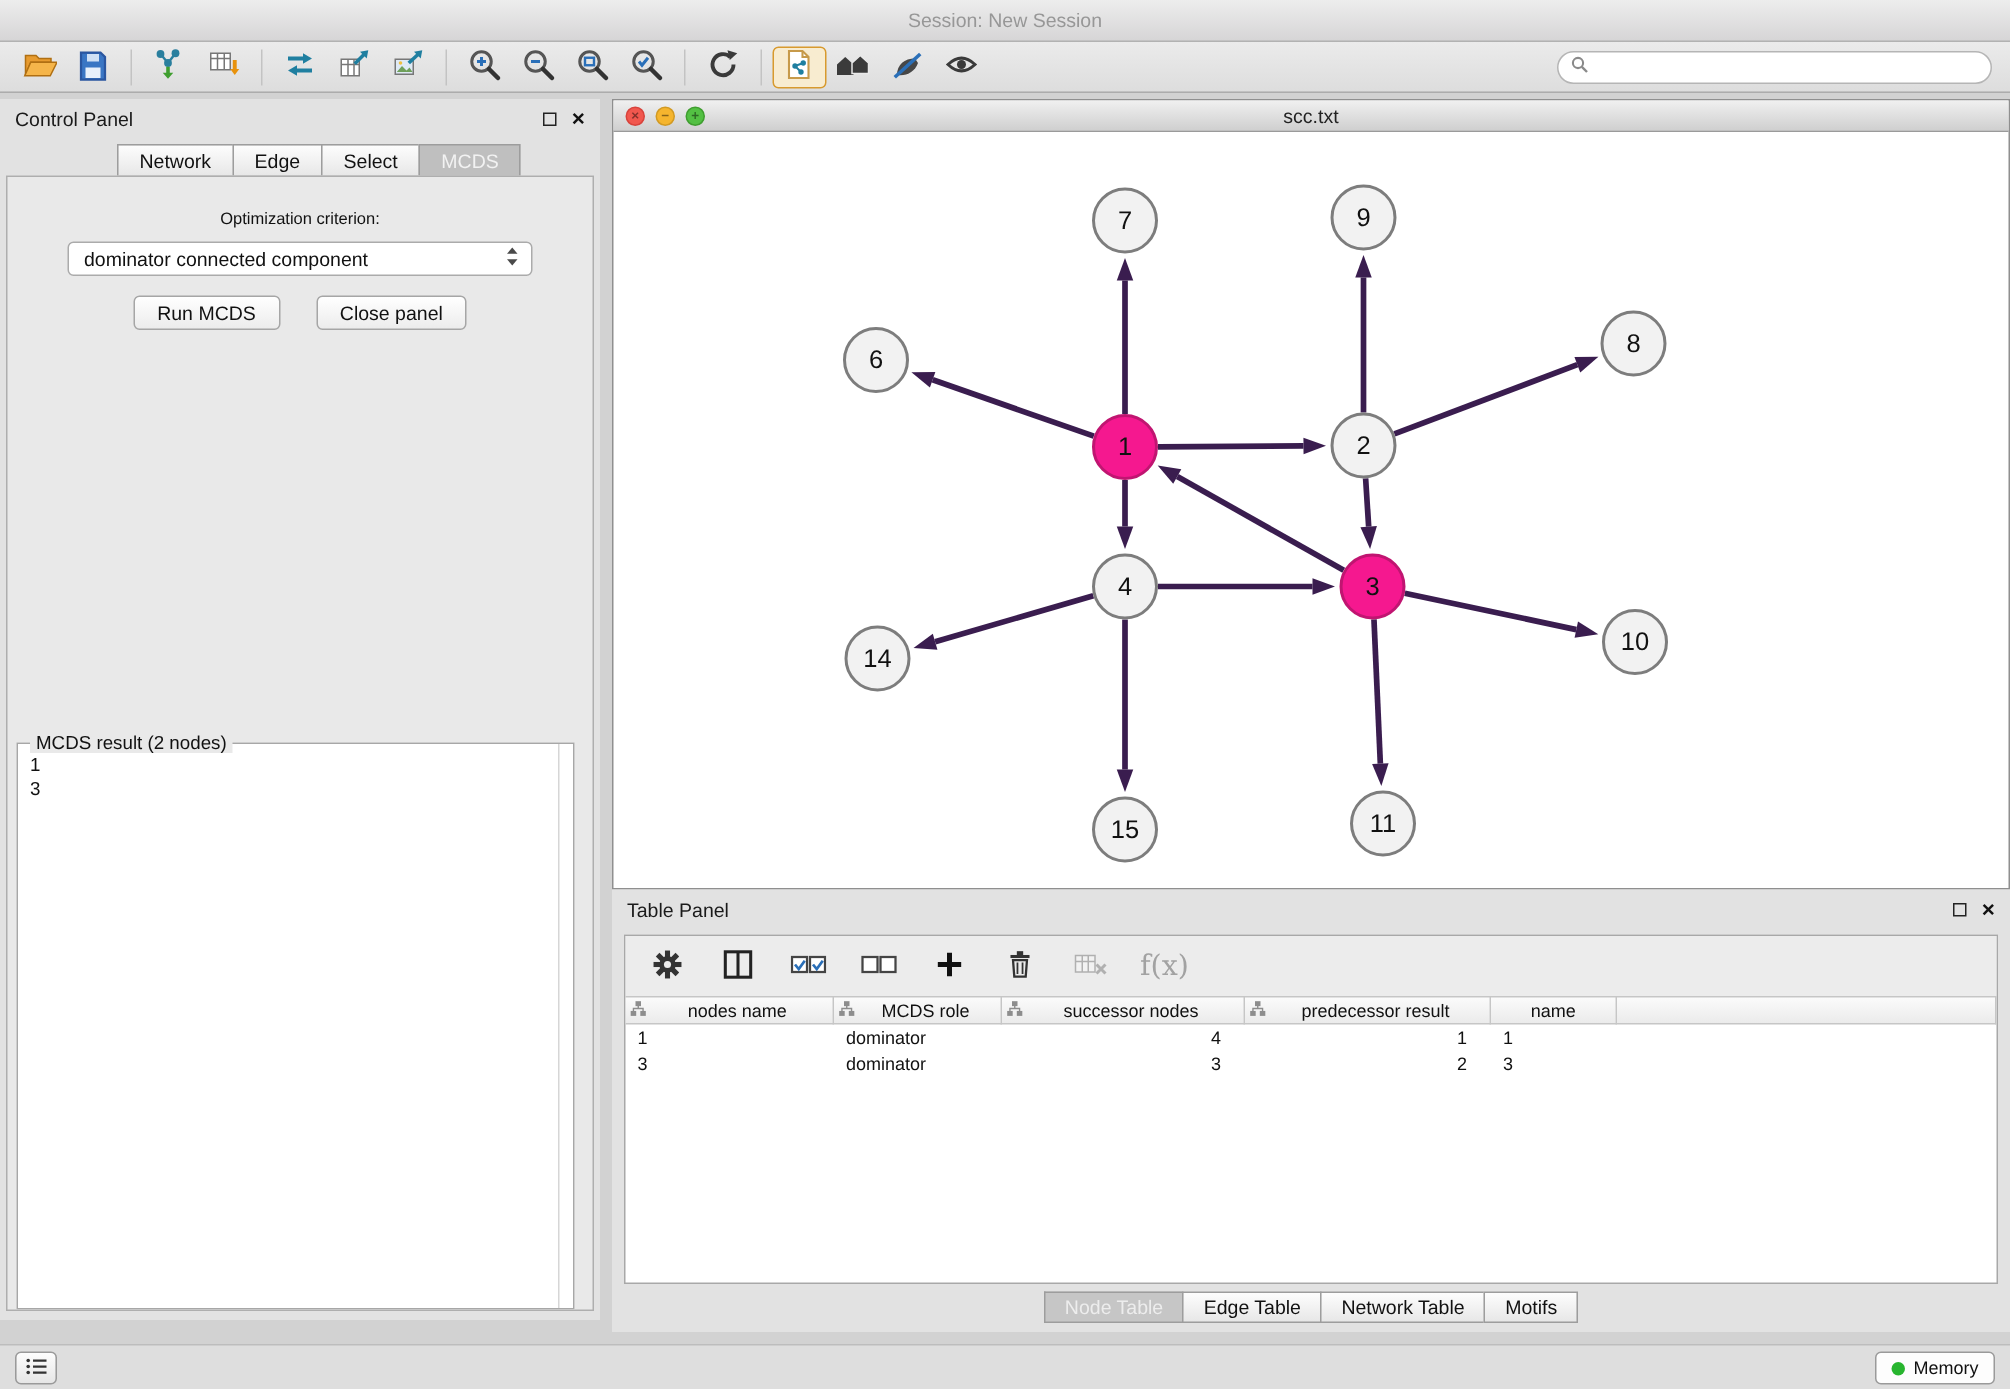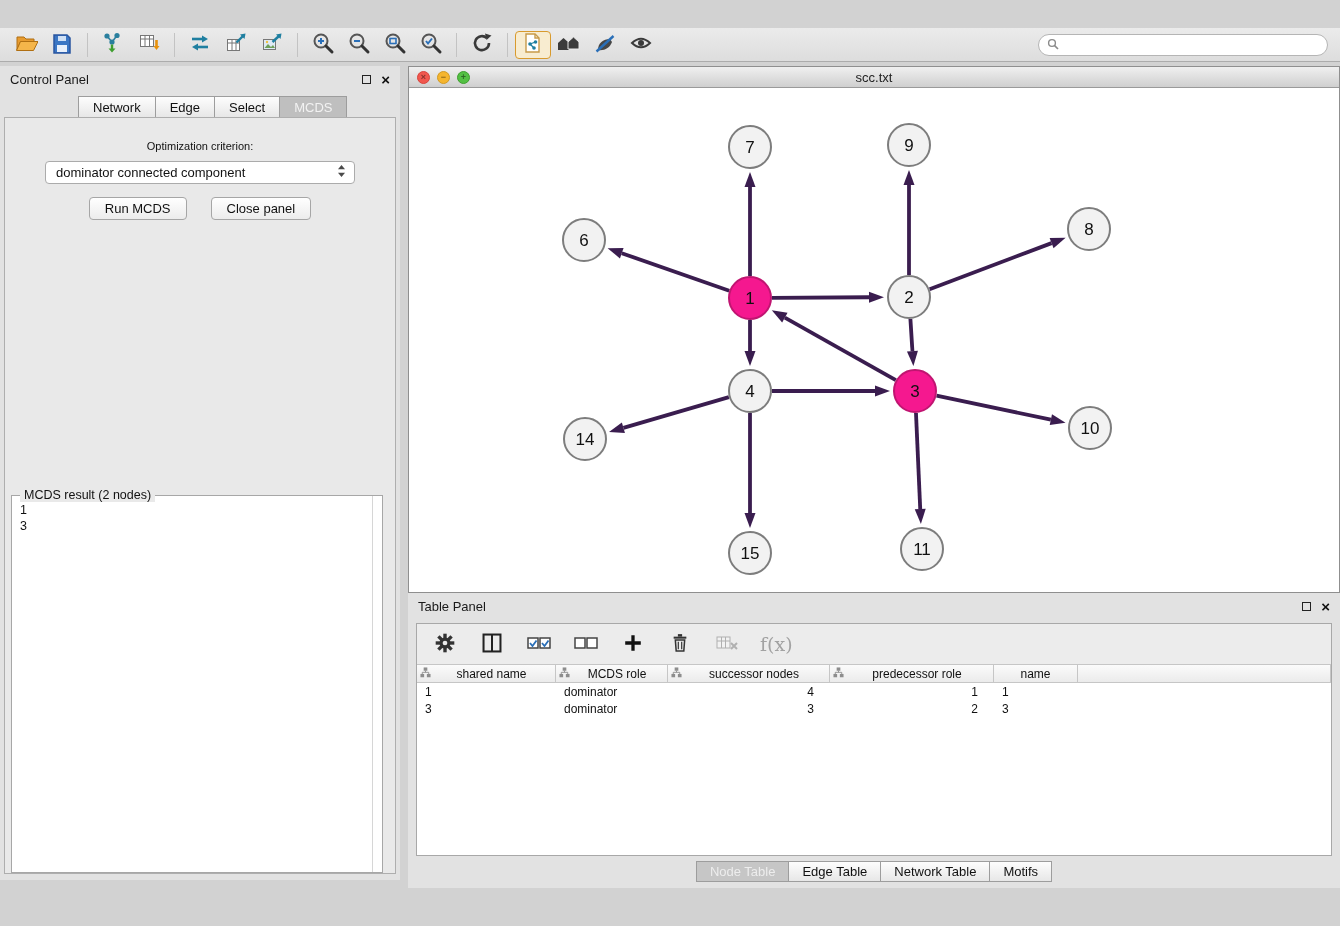--- a/index.html
+++ b/index.html
@@ -135,20 +135,23 @@
     border:1px solid #9a9a9a; border-radius:4px; background:#fdfdfd;
     display:flex; align-items:center; gap:6px; font-size:12px; color:#111;
   }
   .mem-dot { width:9px; height:9px; border-radius:50%; background:#28b52f; }
 </style>
 </head>
 <body>
 
 <div id="window">
 
+  <div class="titlebar">
+    <span>Session: New Session</span>
+  </div>
 
   <div class="toolbar">
     <button class="tool-btn">
       <span><svg width="24" height="24" viewBox="0 0 24 24">
             <path d="M3 19 V6 h7 l2 2 h8 v2.5 H6.5 z" fill="#e79b2f" stroke="#b06f12"></path>
             <path d="M2.5 19.5 l4-9 h17.5 l-4.5 9 z" fill="#f5b54a" stroke="#b06f12"></path>
           </svg></span>
     </button>
     <button class="tool-btn">
       <span><svg width="24" height="24" viewBox="0 0 24 24">
@@ -476,21 +479,21 @@
         <span class="fx-label">f(x)</span>
       </div>
       <div class="grid-header">
         <div class="gh-cell c0">
           <span><svg width="11" height="11" viewBox="0 0 12 12">
                 <rect x="4" y="0.5" width="4" height="3.6" fill="#8d8d8d"></rect>
                 <rect x="0.5" y="7.6" width="4" height="3.6" fill="#8d8d8d"></rect>
                 <rect x="7.5" y="7.6" width="4" height="3.6" fill="#8d8d8d"></rect>
                 <path d="M6 4 v1.8 M2.5 7.6 v-1.8 h7 v1.8" stroke="#8d8d8d" fill="none"></path>
               </svg></span>
-          <span class="gh-text">shared name</span>
+          <span class="gh-text">nodes name</span>
         </div>
         <div class="gh-cell c1">
           <span><svg width="11" height="11" viewBox="0 0 12 12">
                 <rect x="4" y="0.5" width="4" height="3.6" fill="#8d8d8d"></rect>
                 <rect x="0.5" y="7.6" width="4" height="3.6" fill="#8d8d8d"></rect>
                 <rect x="7.5" y="7.6" width="4" height="3.6" fill="#8d8d8d"></rect>
                 <path d="M6 4 v1.8 M2.5 7.6 v-1.8 h7 v1.8" stroke="#8d8d8d" fill="none"></path>
               </svg></span>
           <span class="gh-text">MCDS role</span>
         </div>
@@ -503,21 +506,21 @@
               </svg></span>
           <span class="gh-text">successor nodes</span>
         </div>
         <div class="gh-cell c3">
           <span><svg width="11" height="11" viewBox="0 0 12 12">
                 <rect x="4" y="0.5" width="4" height="3.6" fill="#8d8d8d"></rect>
                 <rect x="0.5" y="7.6" width="4" height="3.6" fill="#8d8d8d"></rect>
                 <rect x="7.5" y="7.6" width="4" height="3.6" fill="#8d8d8d"></rect>
                 <path d="M6 4 v1.8 M2.5 7.6 v-1.8 h7 v1.8" stroke="#8d8d8d" fill="none"></path>
               </svg></span>
-          <span class="gh-text">predecessor role</span>
+          <span class="gh-text">predecessor result</span>
         </div>
         <div class="gh-cell c4">
           <span class="gh-text">name</span>
         </div>
         <div class="gh-cell cf"></div>
       </div>
       <div class="grid-row">
         <div class="gr-cell c0 al">1</div>
         <div class="gr-cell c1 al">dominator</div>
         <div class="gr-cell c2 ar">4</div>
@@ -533,14 +536,30 @@
       </div>
     </div>
     <div class="tp-tabs">
       <span class="tp-tab active">Node Table</span>
       <span class="tp-tab">Edge Table</span>
       <span class="tp-tab">Network Table</span>
       <span class="tp-tab">Motifs</span>
     </div>
   </div>
 
+  <div class="statusbar">
+    <button class="sb-left-btn">
+      <span><svg width="15" height="12" viewBox="0 0 15 12">
+            <circle cx="1.8" cy="2" r="1.2" fill="#333"></circle>
+            <circle cx="1.8" cy="6" r="1.2" fill="#333"></circle>
+            <circle cx="1.8" cy="10" r="1.2" fill="#333"></circle>
+            <line x1="5" y1="2" x2="14" y2="2" stroke="#333" stroke-width="1.5"></line>
+            <line x1="5" y1="6" x2="14" y2="6" stroke="#333" stroke-width="1.5"></line>
+            <line x1="5" y1="10" x2="14" y2="10" stroke="#333" stroke-width="1.5"></line>
+          </svg></span>
+    </button>
+    <button class="memory-btn">
+      <span class="mem-dot"></span>
+      <span>Memory</span>
+    </button>
+  </div>
 
 </div>
 
 </body></html>

